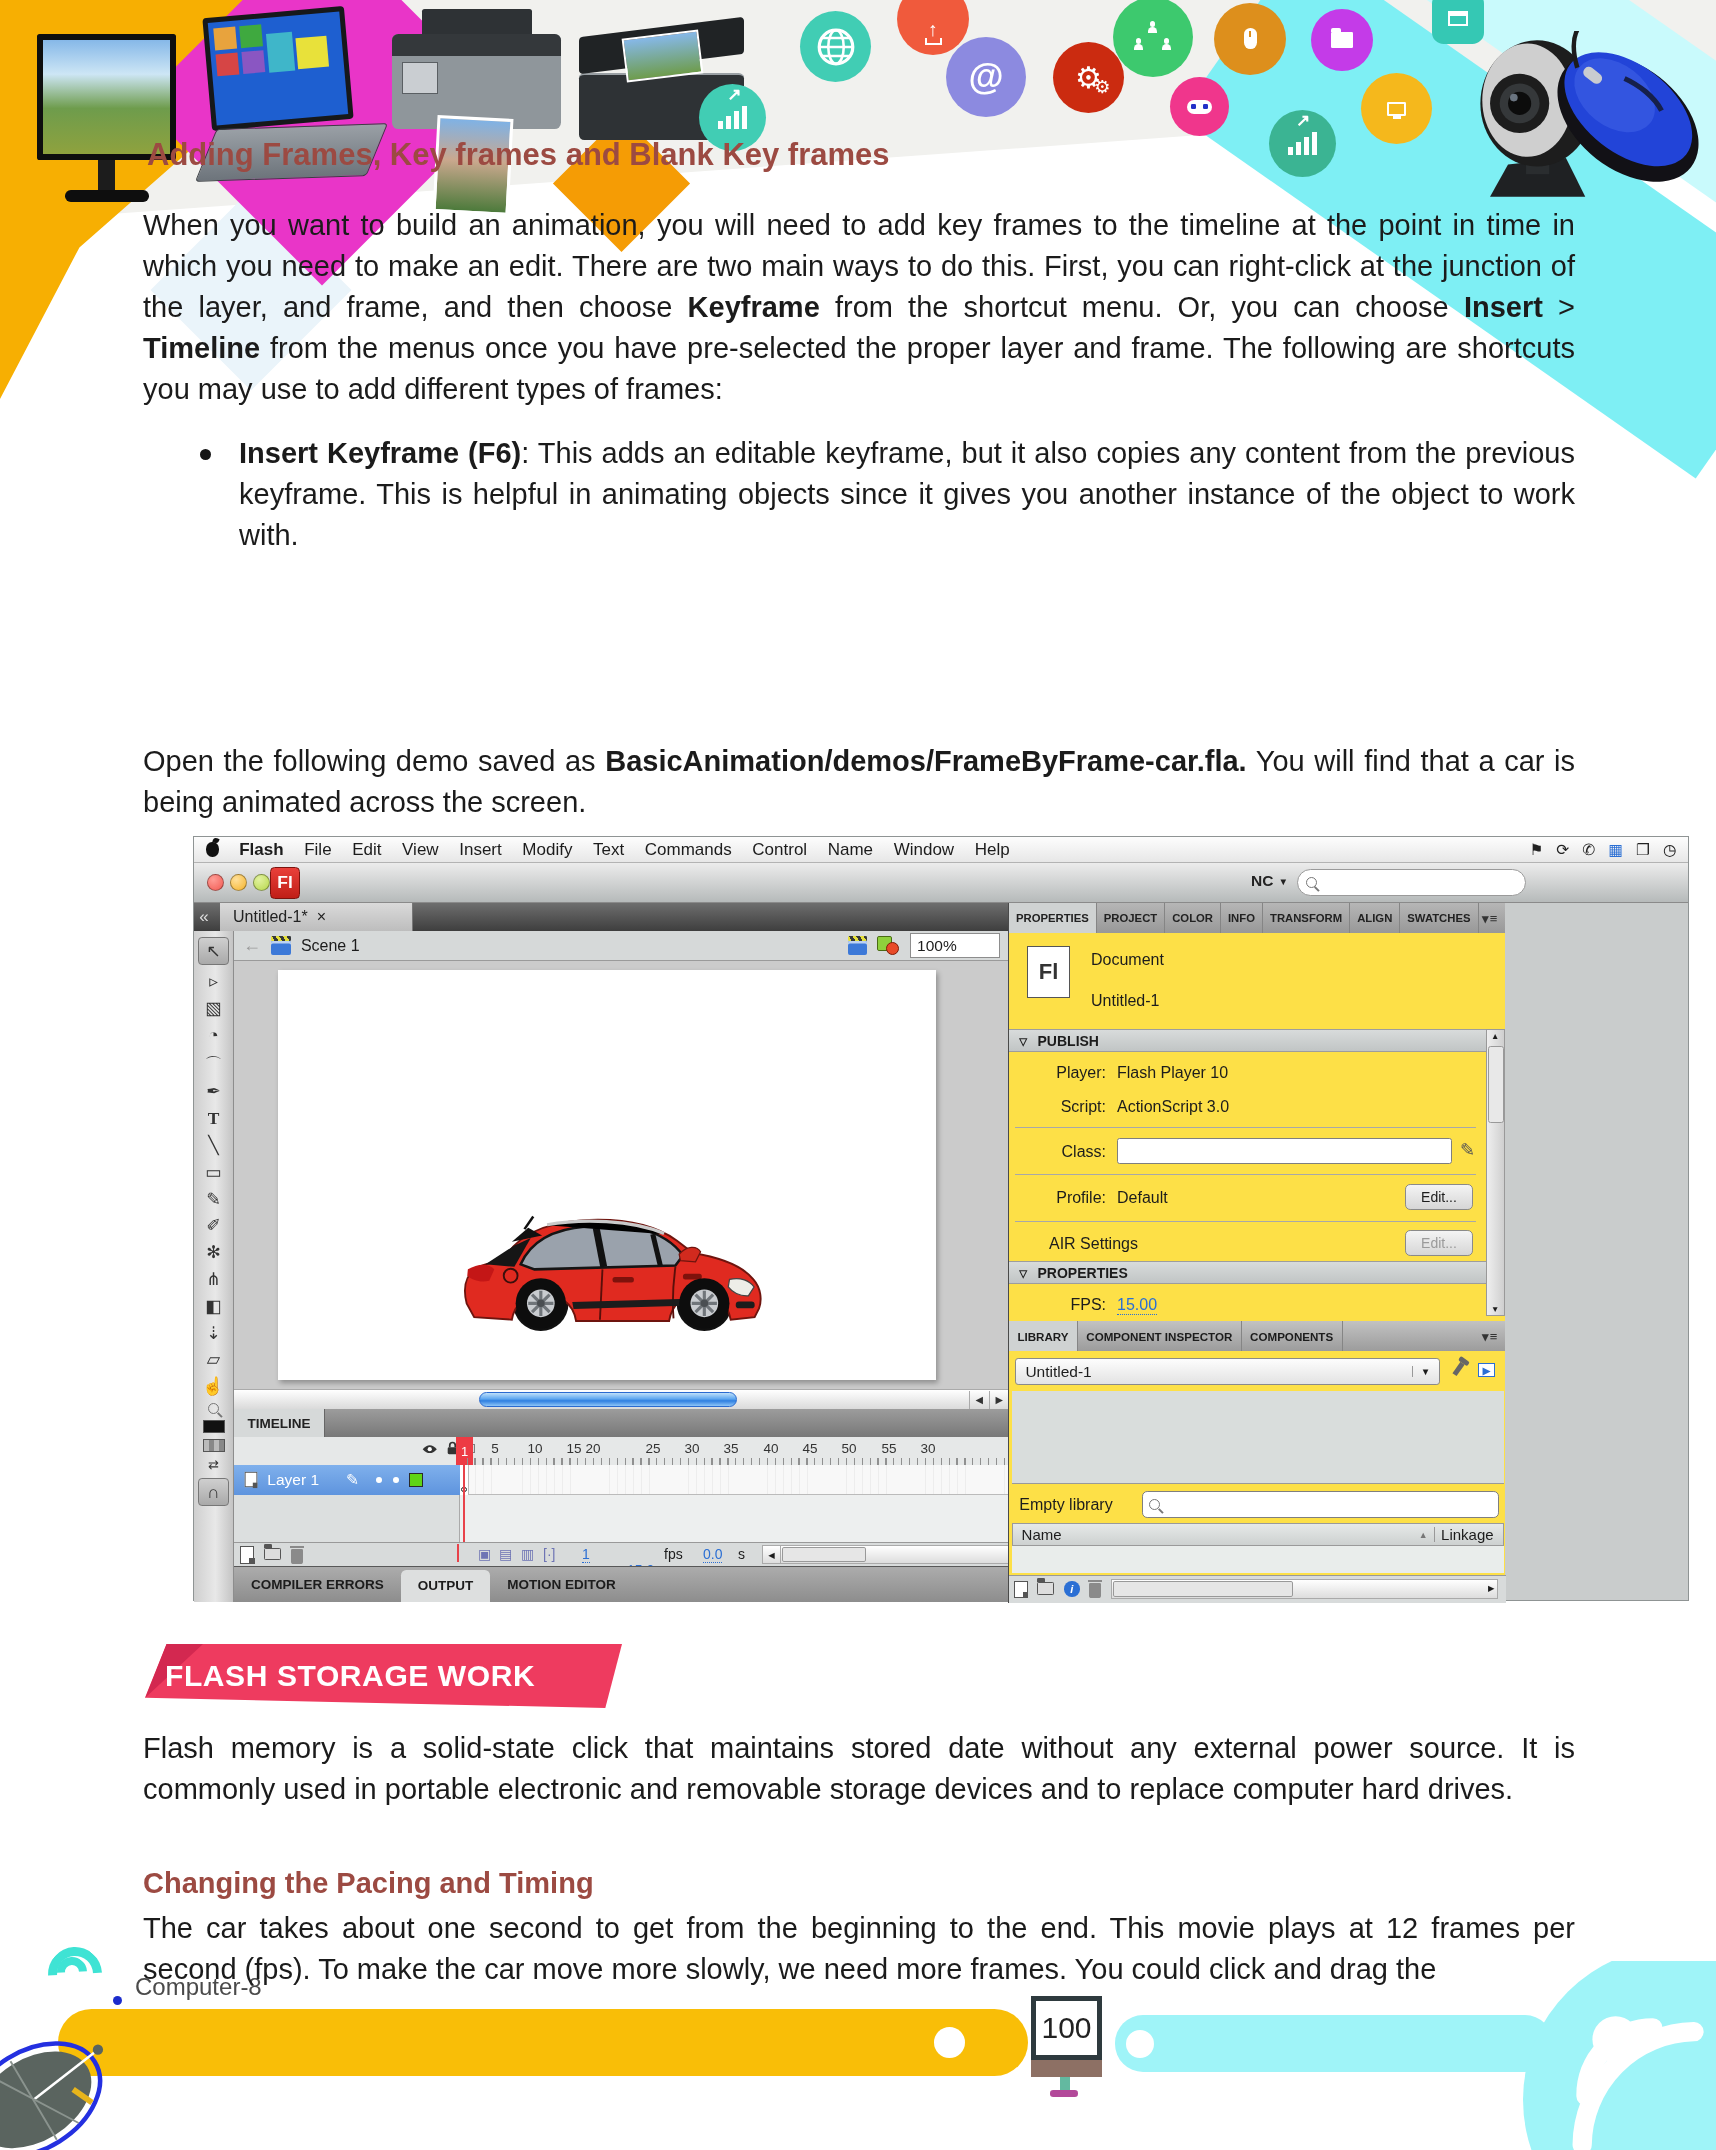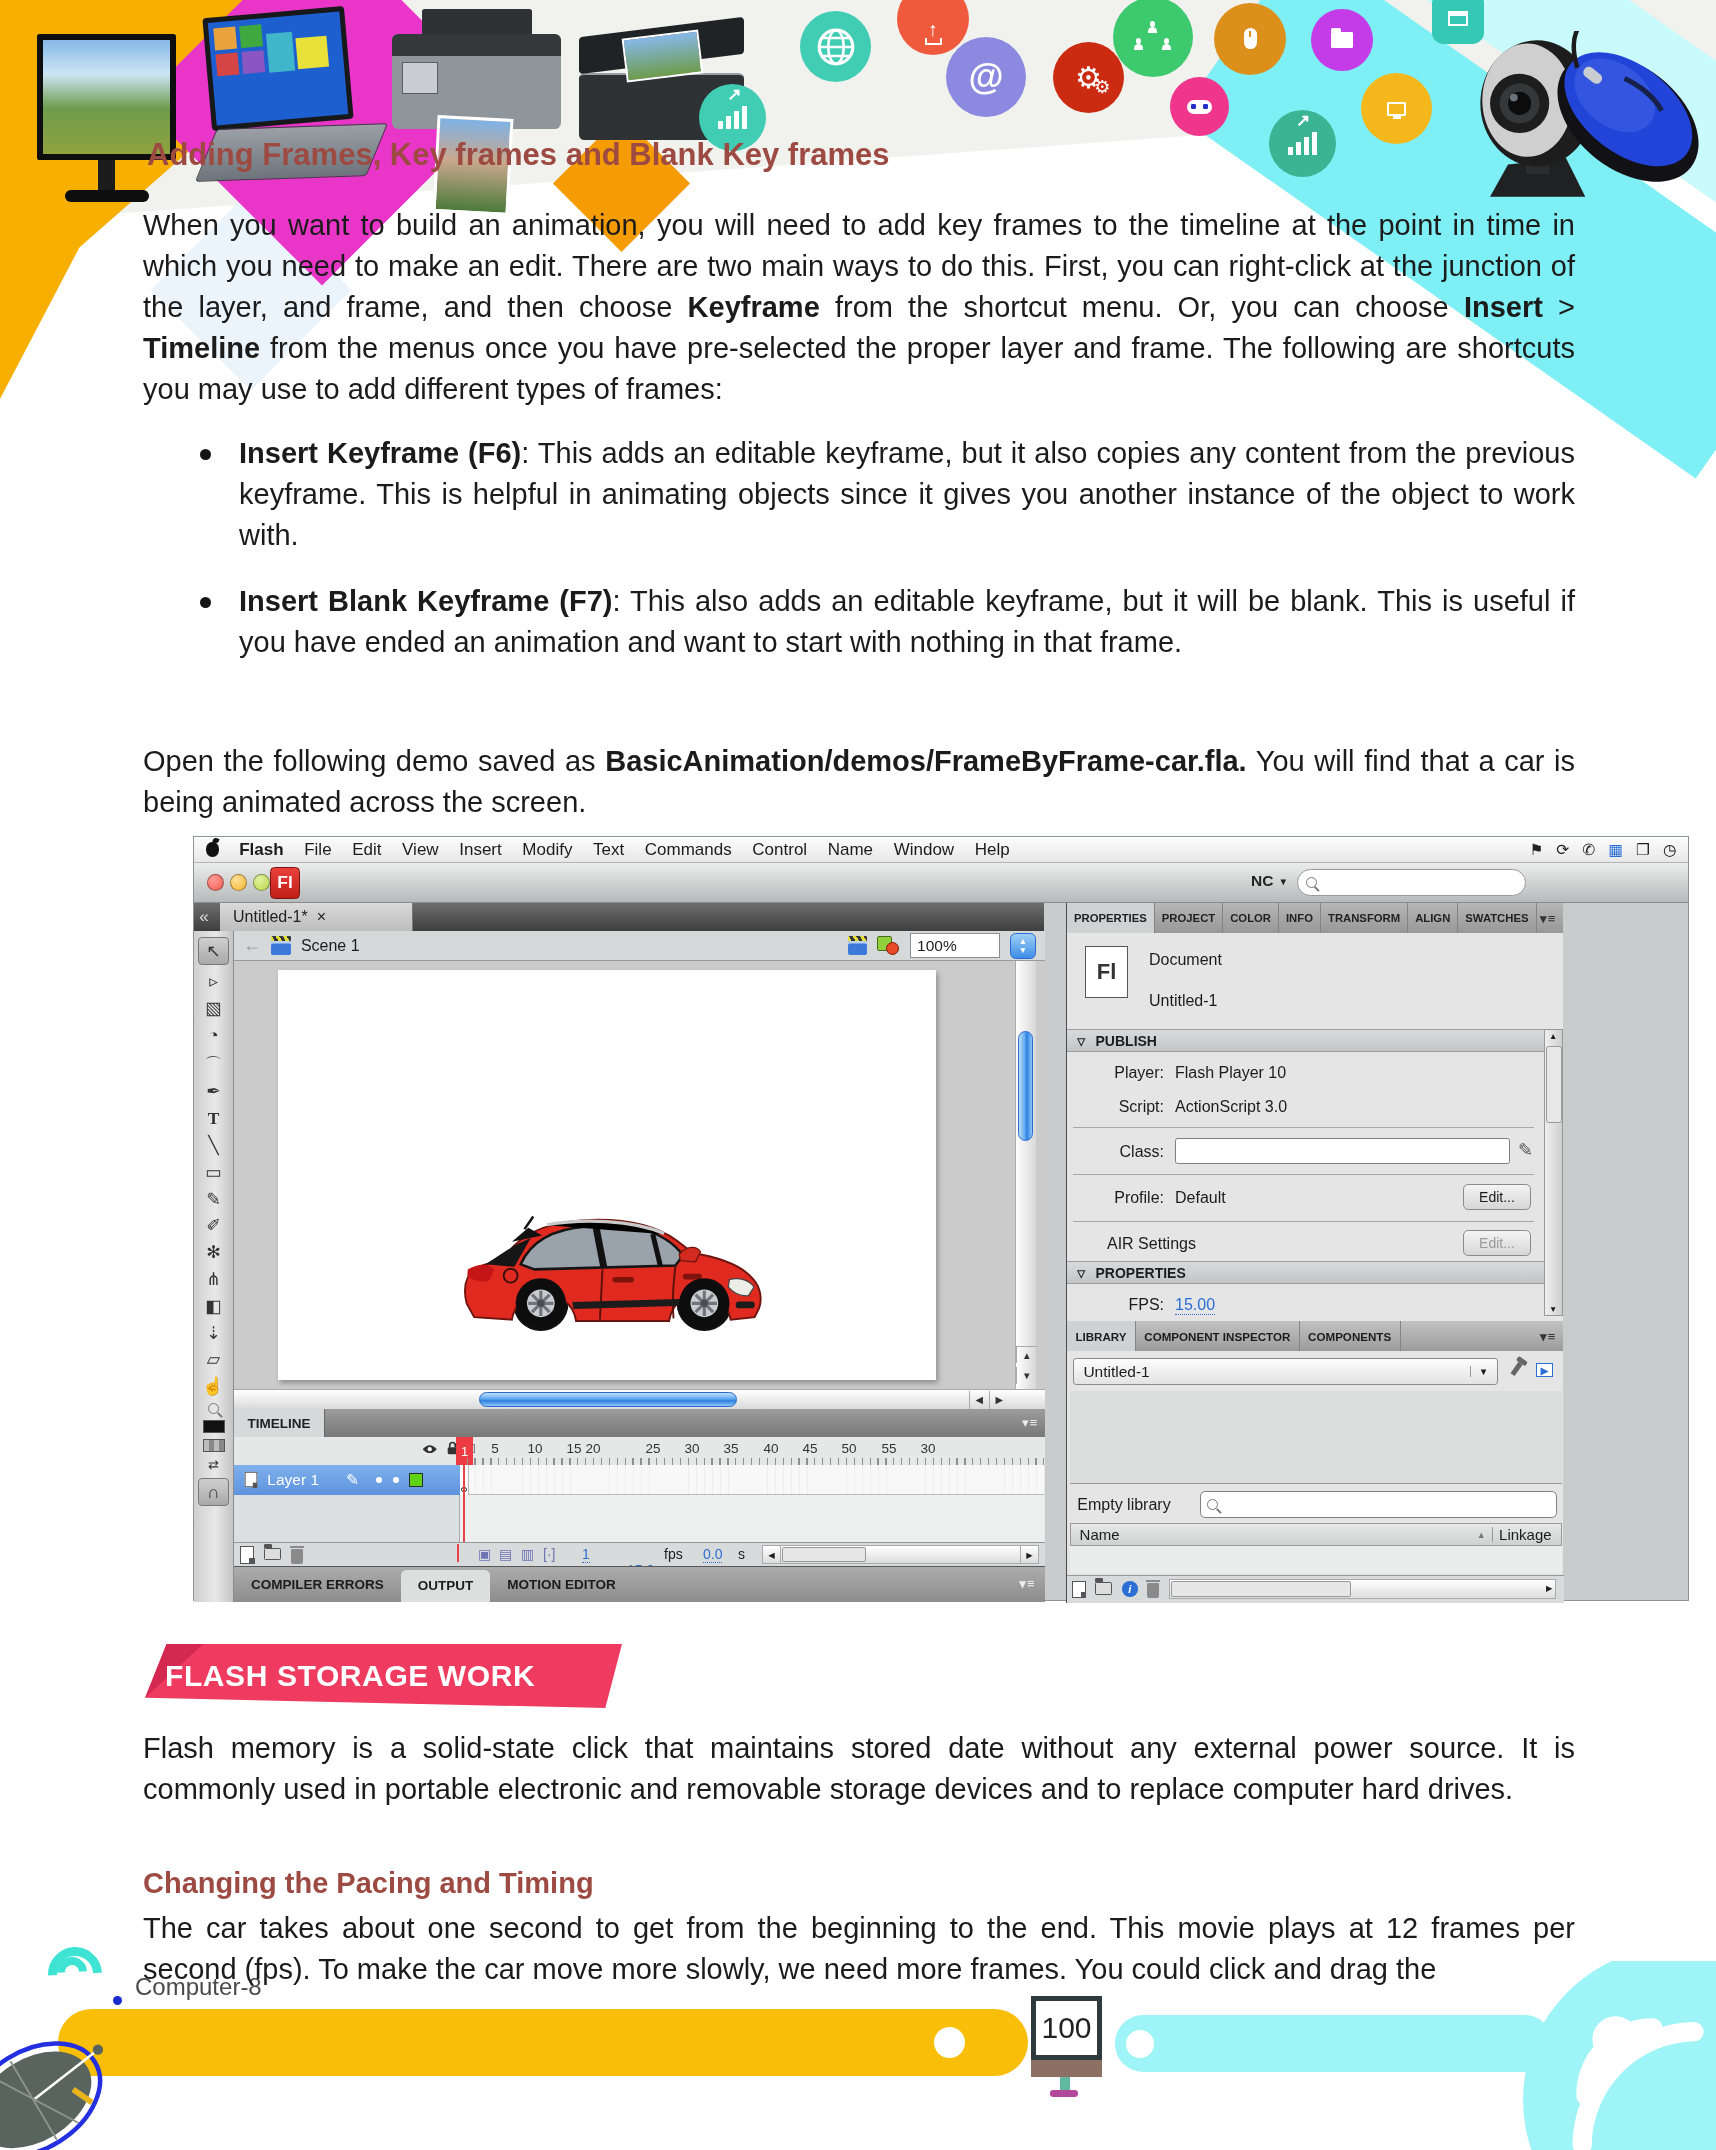--- a/index.html
+++ b/index.html
@@ -94,21 +94,21 @@
   .frame1{position:absolute;left:222px;top:28px;width:17.4px;height:28px;background:#ED3B44;color:#fff;font-size:13px;display:flex;align-items:center;justify-content:center}
   .layer-row{position:absolute;left:0;top:56px;width:226px;height:30px;background:linear-gradient(#7FB0EC,#5E94DE);color:#fff;display:flex;align-items:center;font-size:15.5px}
   .grid{position:absolute;left:226px;top:56px;width:584px;height:30px;border-bottom:0.6px solid #bbb;background:repeating-linear-gradient(90deg,transparent 0 7.2px,#ededed 7.2px 7.9px),repeating-linear-gradient(90deg,#f8f8f8 0 39px,#dfdfdf 39px 39px)}
   .playline{position:absolute;left:229px;top:56px;width:1.9px;height:77px;background:#E8424A}
   .tl-bottom{position:absolute;left:0;top:133px;width:100%;height:24px;background:#D8DBDB;border-top:0.6px solid #999;font-size:14px}
   .blue-ul{color:#2B6FD4;border-bottom:1.3px dotted #2B6FD4}
   .onion{color:#6E74B4;font-size:14px}
   .fw-bottomtabs{left:40px;top:729px;width:811px;height:36px;background:linear-gradient(#ACACAC,#8D8D8D);border-top:1.3px solid #585858;display:flex;align-items:stretch;font-size:13.5px;font-weight:bold;color:#1c1c1c}
   .fw-bottomtabs .bt{display:flex;align-items:center;padding:0 17px}
   .bt-active{background:#DDDFDF;border-radius:5.2px 5.2px 0 0;margin-top:2.6px}
-  .fw-right{left:872px;top:66px;width:497px;height:700px;background:#e5e5e5;border-left:1.3px solid #4a4a4a;font-size:16px}
+  .fw-right{left:814px;top:66px;width:497px;height:700px;background:#fde047;border-left:1.3px solid #4a4a4a;font-size:16px}
   .rp-tabs{position:absolute;left:0;top:0;width:100%;height:30px;background:linear-gradient(#B6B6B6,#989898);display:flex;align-items:stretch;font-size:11.3px;font-weight:bold;color:#222}
   .rp-tabs .t{display:flex;align-items:center;padding:0 7px;border-right:0.6px solid #858585}
   .t-active{background:#CFD2D2}
   .section-bar{position:absolute;left:0;width:477px;height:23px;background:linear-gradient(#D8DBDB,#C1C5C5);border-top:0.6px solid #9d9d9d;border-bottom:0.6px solid #9d9d9d;display:flex;align-items:center;gap:10.3px;padding-left:10.3px;font-weight:bold;font-size:14px}
   .plabel{position:absolute;width:97px;text-align:right;font-size:16px}
   .pvalue{position:absolute;font-size:16px}
   .btn{position:absolute;width:68px;height:26px;background:linear-gradient(#F4F4F4,#D6D6D6);border:1.3px solid #8a8a8a;border-radius:5.2px;display:flex;align-items:center;justify-content:center;font-size:14px}
   .btn.disabled{color:#9a9a9a}
   .field{position:absolute;background:#fff;border:1.3px solid #7f7f7f;border-radius:2.6px}
   .rp-vscroll{position:absolute;left:477px;top:126px;width:19.3px;height:287px;background:linear-gradient(90deg,#efefef,#cfcfcf);border:0.6px solid #999}
@@ -256,24 +256,20 @@
 <h1 class="page-heading">Adding Frames, Key frames and Blank Key frames</h1>
 
 <div class="col" style="top:205px">
   <p class="body-text"><span>When you want to build an animation, you will need to add key frames to the timeline at the point in time in which you need to make an edit. There are two main ways to do this. First, you can right-click at the junction of the layer, and frame, and then choose </span><b>Keyframe</b><span> from the shortcut menu. Or, you can choose </span><b>Insert</b><span> &gt; </span><b>Timeline</b><span> from the menus once you have pre-selected the proper layer and frame. The following are shortcuts you may use to add different types of frames:</span></p>
 </div>
 
 <div class="col" style="top:433px">
   <div class="bullet">
     <span class="dot"></span>
     <p class="body-text" style="flex:1"><b>Insert Keyframe (F6)</b><span>: This adds an editable keyframe, but it also copies any content from the previous keyframe. This is helpful in animating objects since it gives you another instance of the object to work with.</span></p>
-  </div>
-  <div class="bullet">
-    <span class="dot"></span>
-    <p class="body-text" style="flex:1"><b>Insert Blank Keyframe (F7)</b><span>: This also adds an editable keyframe, but it will be blank. This is useful if you have ended an animation and want to start with nothing in that frame.</span></p>
   </div>
 </div>
 
 <div class="col" style="top:741px">
   <p class="body-text"><span>Open the following demo saved as </span><b>BasicAnimation/demos/FrameByFrame-car.fla.</b><span> You will find that a car is being animated across the screen.</span></p>
 </div>
 
 <div class="fw">
 
   <div class="abs fw-menubar">

